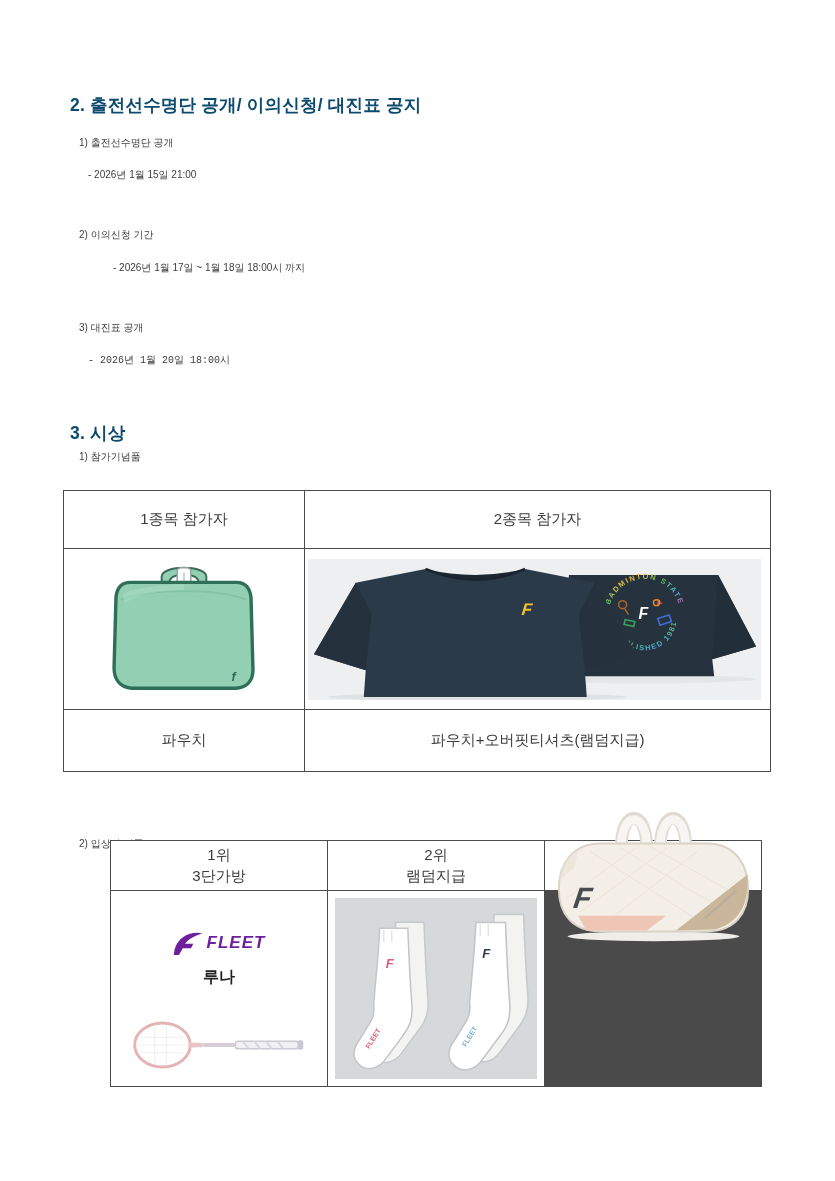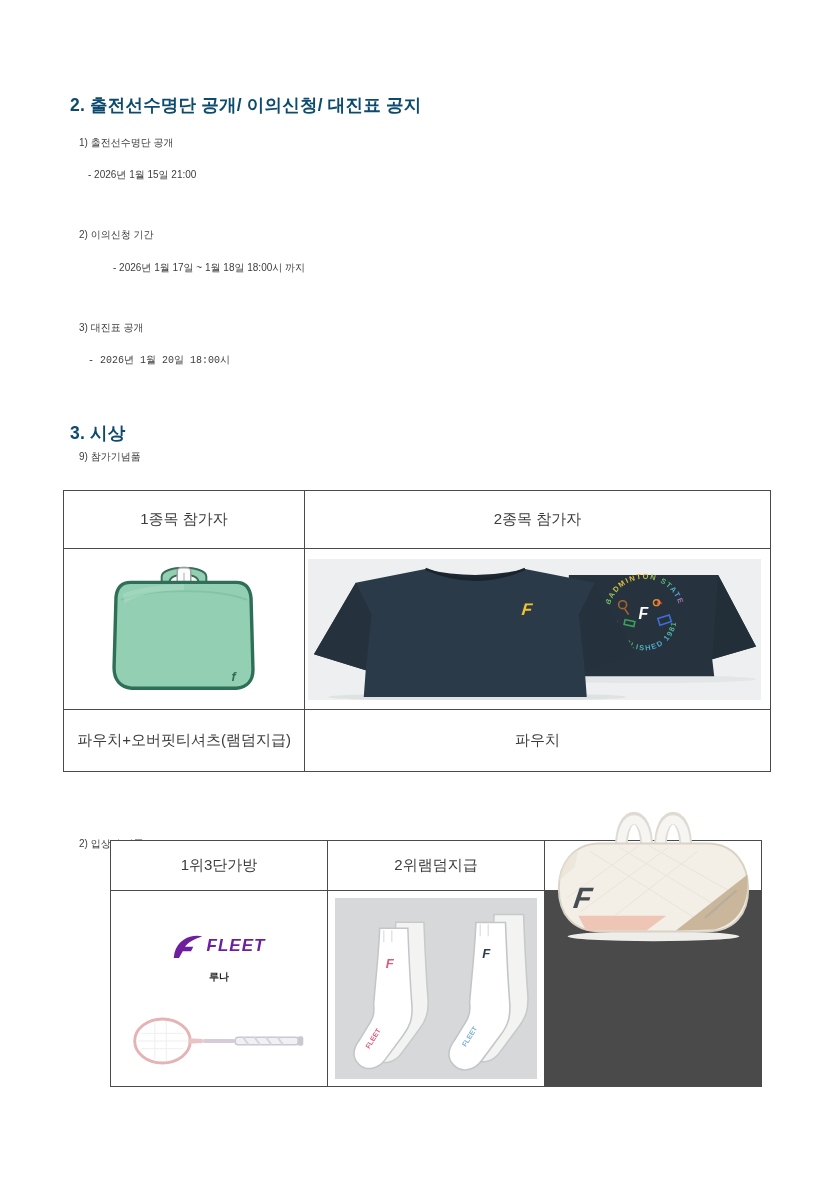--- a/index.html
+++ b/index.html
@@ -13,51 +13,51 @@
   .lbl1{left:79px;top:136px;} .det1{left:88px;top:168px;}
   .lbl2{left:79px;top:228px;} .det2{left:88px;top:261px;margin-left:25px;}
   .lbl3{left:79px;top:321px;text-align:right;} .det3{left:88px;top:353px;font-family:Liberation Mono, monospace;}
   .sub1{left:79px;top:450px;} .sub2{left:79px;top:797px;margin-top:40px;}
 
   .tbl{position:absolute;display:grid;gap:1px;background:#4a4a4a;border:1px solid #4a4a4a;}
   .tbl > div{background:#ffffff;display:flex;align-items:center;justify-content:center;
              font-size:15px;color:#3c3c3c;position:relative;}
   .t1{left:63px;top:490px;width:706px;grid-template-columns:240px 1fr;grid-template-rows:57px 160px 61px;}
   .t2{left:110px;top:840px;width:650px;grid-template-columns:1fr 1fr 1fr;grid-template-rows:49px 195px;}
-  .t2 .hdr{flex-direction:row;line-height:1.35;}
+  .t2 .hdr{flex-direction:column;line-height:1.35;}
 
   .photo-shirt{position:absolute;left:3px;right:9px;top:10px;bottom:9px;background:var(--photo-bg-light,#edeff0);}
   .photo-shirt svg{width:100%;height:100%;display:block;}
   .photo-socks{position:absolute;inset:7px;background:var(--photo-bg-gray,#d6d8da);}
   .photo-socks svg{width:100%;height:100%;display:block;}
 
   .racket-cell{display:flex;flex-direction:column;align-items:center;justify-content:flex-start;}
   .fleet-row{display:flex;align-items:center;gap:4px;margin-top:24px;}
   .fleet-word{font-style:italic;font-weight:900;font-size:17px;letter-spacing:1px;color:var(--fleet-purple,#6d1f9e);}
-  .model{font-size:10px;font-weight:bold;color:#222;margin-top:11px;}
+  .model{font-size:16px;font-weight:bold;color:#222;margin-top:11px;}
   .racket-svg{margin-top:30px;}
 </style>
 </head>
 <body>
 
 <div class="page">
 
   <div class="h-main h2">2. 출전선수명단 공개/ 이의신청/ 대진표 공지</div>
 
   <div class="line lbl1">1) 출전선수명단 공개</div>
   <div class="line det1">- 2026년 1월 15일 21:00</div>
 
   <div class="line lbl2">2) 이의신청 기간</div>
   <div class="line det2">- 2026년 1월 17일 ~ 1월 18일 18:00시 까지</div>
 
   <div class="line lbl3">3) 대진표 공개</div>
   <div class="line det3">- 2026년 1월 20일 18:00시</div>
 
   <div class="h-main h3">3. 시상</div>
-  <div class="line sub1">9) 참가기념품</div>
+  <div class="line sub1">1) 참가기념품</div>
 
   <div class="tbl t1">
     <div>1종목 참가자</div>
     <div>2종목 참가자</div>
 
     <div>
       <svg width="168" height="136" viewBox="0 0 170 140">
         <path d="M62,16 C62,4 108,4 108,16 L108,22 L100,22 C100,11 70,11 70,22 L62,22 Z" fill="var(--mint-pouch)" stroke="#3a6b58" stroke-width="2"></path>
         <rect x="78" y="7" width="14" height="25" rx="4" fill="#fcfcfc" stroke="#9aa0a0" stroke-width="1.5"></rect>
         <line x1="85" y1="12" x2="85" y2="26" stroke="#c4c8c8" stroke-width="1.5"></line>
@@ -111,22 +111,22 @@
             <path d="M48,24 L6,96 L58,112 L64,56 Z" fill="#25323d"></path>
             <path d="M288,24 L330,96 L278,112 L272,56 Z" fill="#25323d"></path>
             <path d="M118,10 Q168,32 218,10 Q168,22 118,10 Z" fill="#1d2731"></path>
             <path d="M118,10 Q168,32 218,10" fill="none" stroke="#1a242e" stroke-width="2.5"></path>
             <text x="220" y="56" font-size="17" font-weight="bold" font-style="italic" fill="var(--chest-yellow)" transform="skewX(-6)">F</text>
           </g>
         </svg>
       </div>
     </div>
 
+    <div>파우치</div>
     <div>파우치+오버핏티셔츠(램덤지급)</div>
-    <div>파우치</div>
   </div>
 
   <div class="line sub2">2) 입상자 상품</div>
 
   <div class="tbl t2">
     <div class="hdr">
       <span>1위</span>
       <span>3단가방</span>
     </div>
     <div class="hdr">

